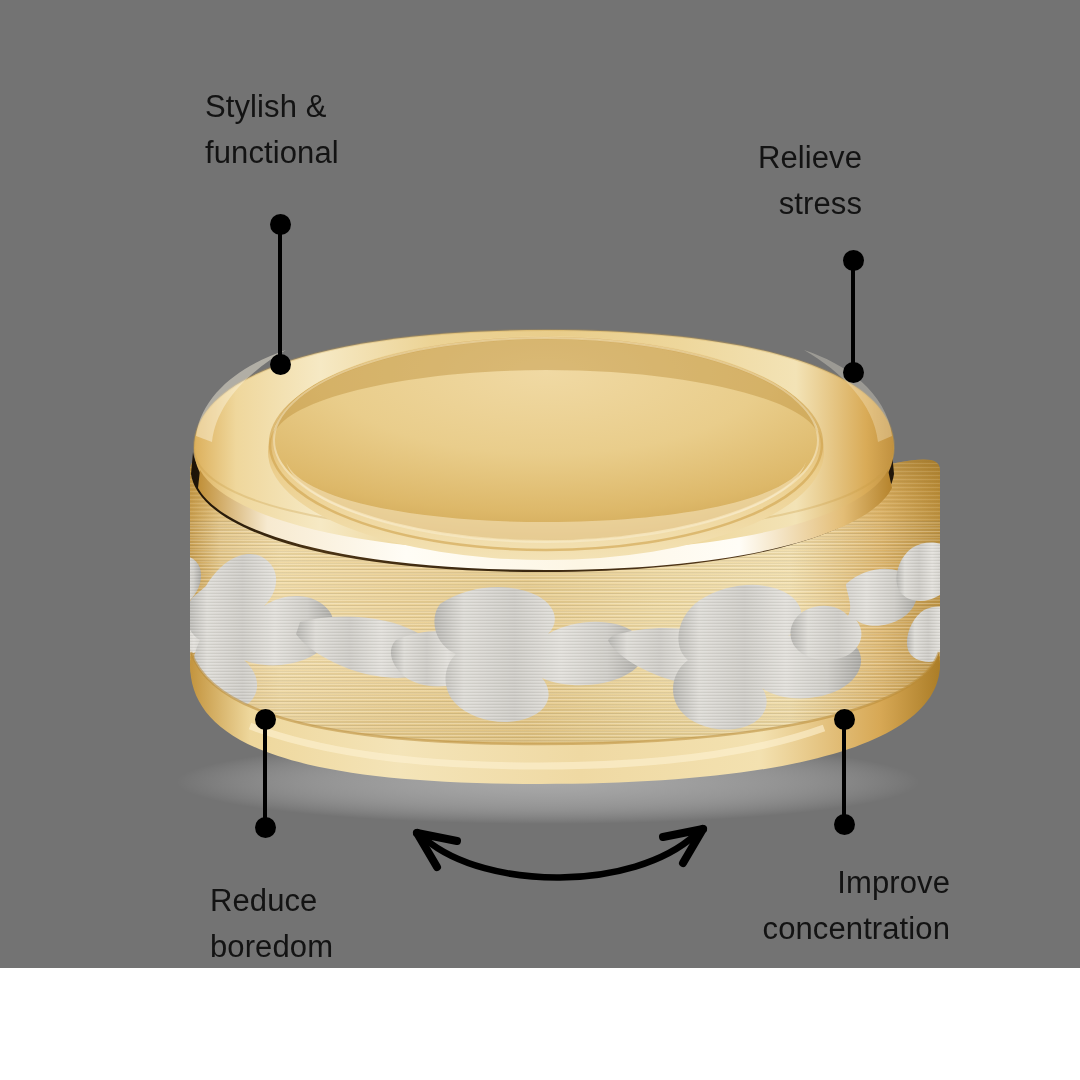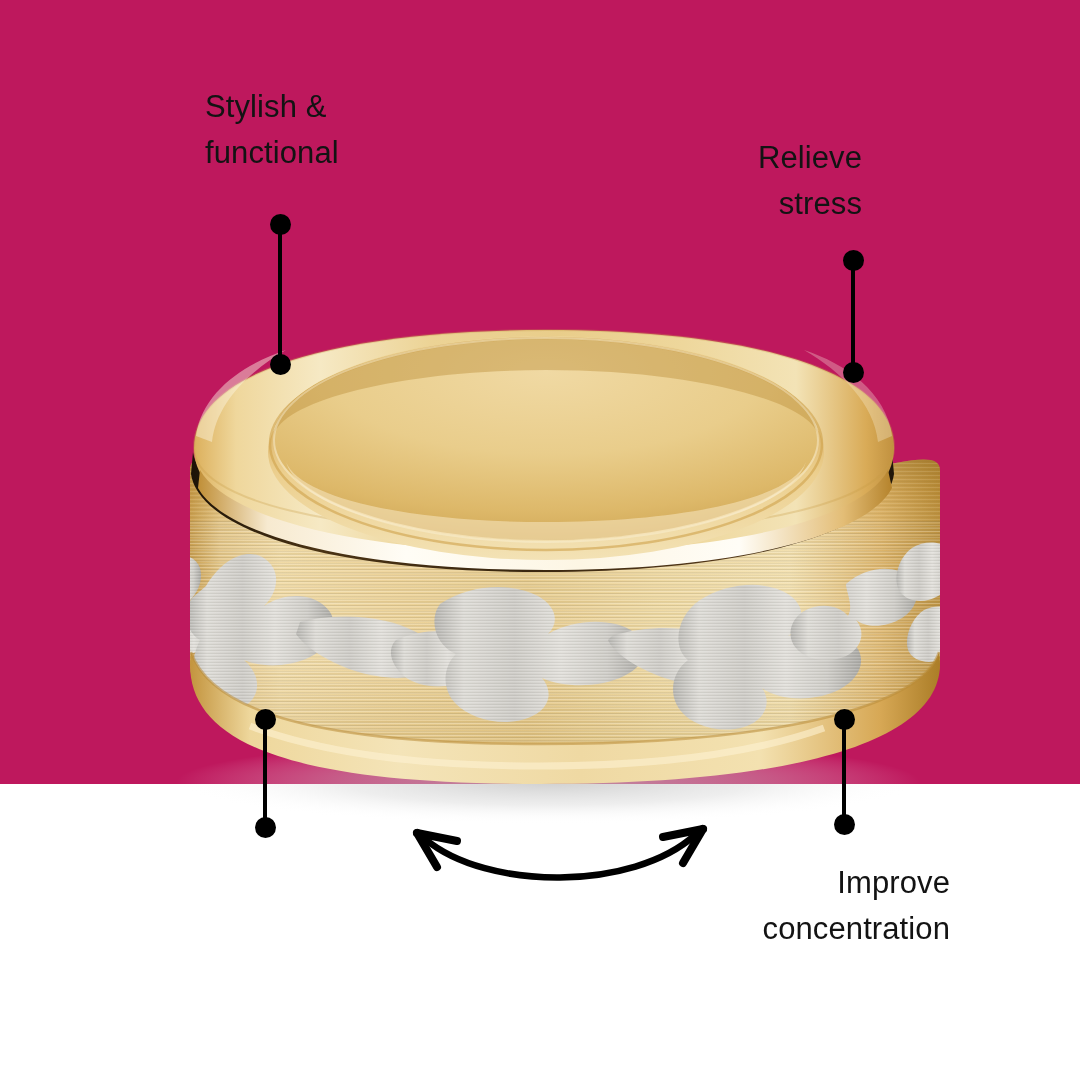--- a/index.html
+++ b/index.html
@@ -9,22 +9,22 @@
   body {
     width: 1080px;
     height: 1080px;
     background: #ffffff;
     font-family: "Liberation Sans", sans-serif;
     overflow: hidden;
   }
   #scene {
     position: relative;
     width: 1080px;
-    height: 784px;
-    background: #be185d;
+    height: 968px;
+    background: #737373;
   }
 
   
   #product-photo {
     position: absolute;
     left: 0; top: 0;
     width: 1080px;
     height: 1080px;
   }
 
@@ -385,20 +385,22 @@
                C 842 372, 874 404, 878 442 Z" fill="#fdf6e2" opacity="0.30"></path>
     </g>
   </svg>
 
   <div class="callout-label" id="label-stylish">Stylish &amp;
 functional</div>
 
   <div class="callout-label" id="label-relieve">Relieve
 stress</div>
 
+  <div class="callout-label" id="label-reduce">Reduce
+boredom</div>
 
   <div class="callout-label" id="label-improve">Improve
 concentration</div>
 
   <div class="leader" id="leader-tl">
     <div class="leader-line" style="height:140px;"></div>
     <div class="leader-dot" style="top:-10.5px;"></div>
     <div class="leader-dot" style="top:129.5px;"></div>
   </div>
 

